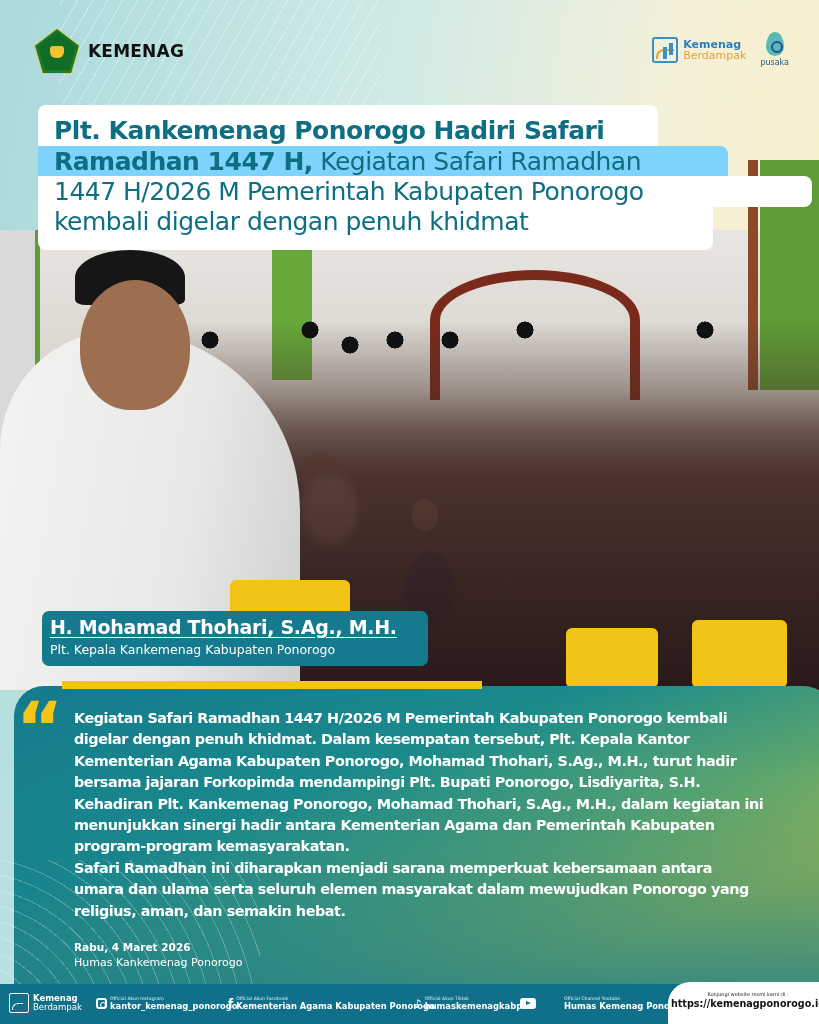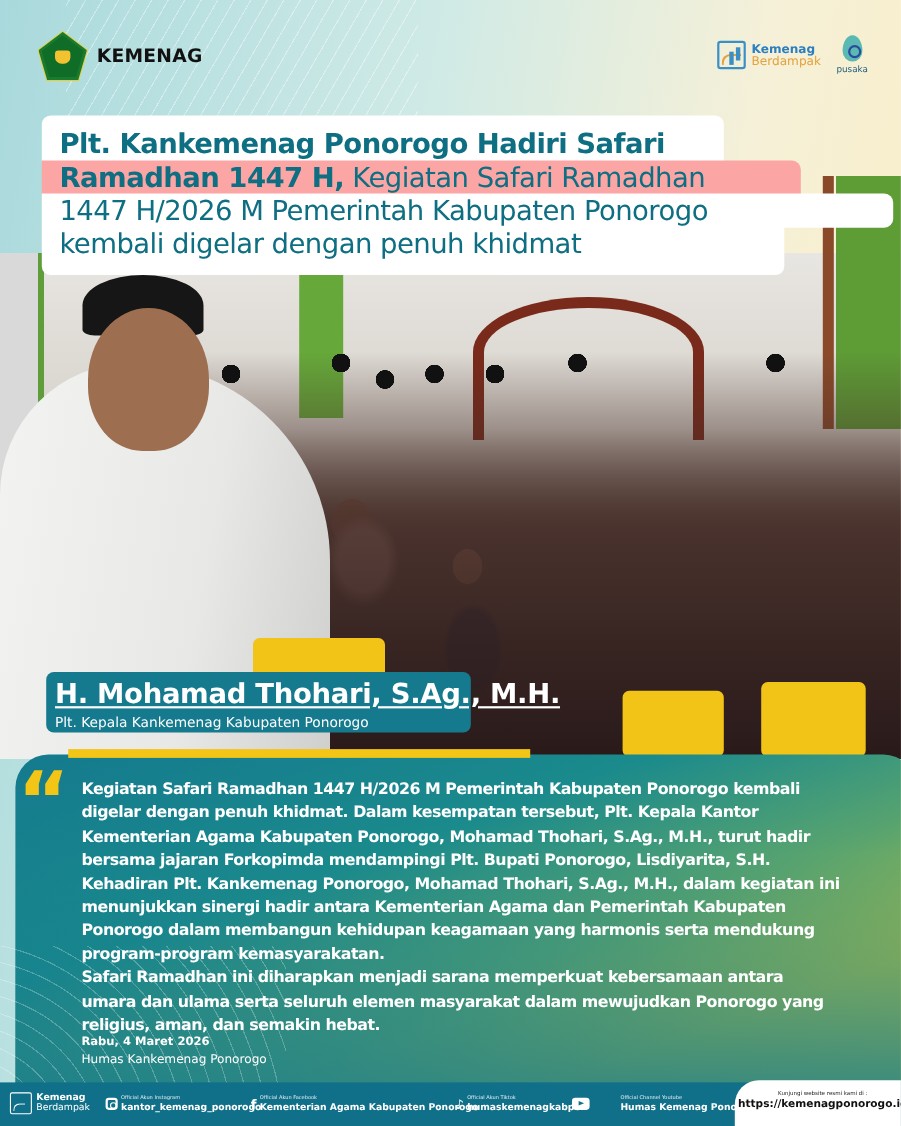--- a/index.html
+++ b/index.html
@@ -85,31 +85,31 @@
   }
   .main-person {
     position: absolute; left: 0; top: 330px; width: 300px; height: 360px;
     background: linear-gradient(100deg, #f3f3f1 0%, #e8e8e6 60%, #cfcfcd 100%);
     border-radius: 120px 180px 0 0;
   }
   .main-head { position: absolute; left: 80px; top: 280px; width: 110px; height: 130px; border-radius: 50% 50% 45% 45%; background: #9d6f50; }
   .main-cap { position: absolute; left: 75px; top: 250px; width: 110px; height: 55px; border-radius: 50% 50% 10% 10%; background: #161616; }
   .yellow-bag { position:absolute; border-radius: 6px; background: #f2c417; }
   .t1 { position:absolute; left:38px; top:105px; background:#fff; border-radius:8px 8px 0 0; padding:10px 14px 0 16px; height: 42px; width: 620px; }
-  .t2 { position:absolute; left:38px; top:146px; background:#fca5a5; padding:0 14px 0 16px; height: 31px; width: 690px; border-radius: 0 8px 0 0; }
+  .t2 { position:absolute; left:38px; top:146px; background:#7dd3fc; padding:0 14px 0 16px; height: 31px; width: 690px; border-radius: 0 8px 0 0; }
   .t3 { position:absolute; left:38px; top:176px; background:#fff; padding:0 30px 0 16px; height: 31px; width: 774px; border-radius: 0 8px 8px 0; }
   .t4 { position:absolute; left:38px; top:206px; background:#fff; padding:0 14px 0 16px; height: 44px; width: 675px; border-radius: 0 0 8px 8px; }
   .title-text { font-size: 25px; line-height: 31px; color: #0e6e82; white-space: nowrap; letter-spacing: -0.5px; }
 
   
   .name-badge {
     position: absolute; left: 42px; top: 611px; width: 386px; height: 55px;
     background: #157a8e; border-radius: 7px; padding: 5px 8px 0 8px;
   }
-  .name-main { color: #fff; font-weight: 800; font-size: 25px; text-decoration: underline; text-underline-offset: 3px; white-space: nowrap; letter-spacing: -0.3px; display:block; }
+  .name-main { color: #fff; font-weight: 800; font-size: 19px; text-decoration: underline; text-underline-offset: 3px; white-space: nowrap; letter-spacing: -0.3px; display:block; }
   .name-sub { color: #fff; font-size: 12.5px; white-space: nowrap; display:block; margin-top: 4px; }
   .yellow-rule { position: absolute; left: 62px; top: 681px; width: 420px; height: 8px; background: #f3c516; }
 
   
   .quote-card {
     position: absolute; left: 14px; top: 686px; width: 819px; height: 300px;
     border-radius: 30px 30px 0 0;
     background: linear-gradient(160deg, #147a8e 0%, #1a8a8c 35%, #5aa46e 60%, #a8bd4a 80%, #b9c246 100%);
   }
   .quote-card::after {
@@ -223,21 +223,20 @@
 
 <div class="quote-mark">“</div>
 
 <div class="quote-body">
   <p>Kegiatan Safari Ramadhan 1447 H/2026 M Pemerintah Kabupaten Ponorogo kembali</p>
   <p>digelar dengan penuh khidmat. Dalam kesempatan tersebut, Plt. Kepala Kantor</p>
   <p>Kementerian Agama Kabupaten Ponorogo, Mohamad Thohari, S.Ag., M.H., turut hadir</p>
   <p>bersama jajaran Forkopimda mendampingi Plt. Bupati Ponorogo, Lisdiyarita, S.H.</p>
   <p>Kehadiran Plt. Kankemenag Ponorogo, Mohamad Thohari, S.Ag., M.H., dalam kegiatan ini</p>
   <p>menunjukkan sinergi hadir antara Kementerian Agama dan Pemerintah Kabupaten</p>
-  <p>Ponorogo dalam membangun kehidupan keagamaan yang harmonis serta mendukung</p>
   <p>program-program kemasyarakatan.</p>
   <p>Safari Ramadhan ini diharapkan menjadi sarana memperkuat kebersamaan antara</p>
   <p>umara dan ulama serta seluruh elemen masyarakat dalam mewujudkan Ponorogo yang</p>
   <p>religius, aman, dan semakin hebat.</p>
 </div>
 
 <div class="dateline">Rabu, 4 Maret 2026</div>
 <div class="author">Humas Kankemenag Ponorogo</div>
 
 <div class="footer">

